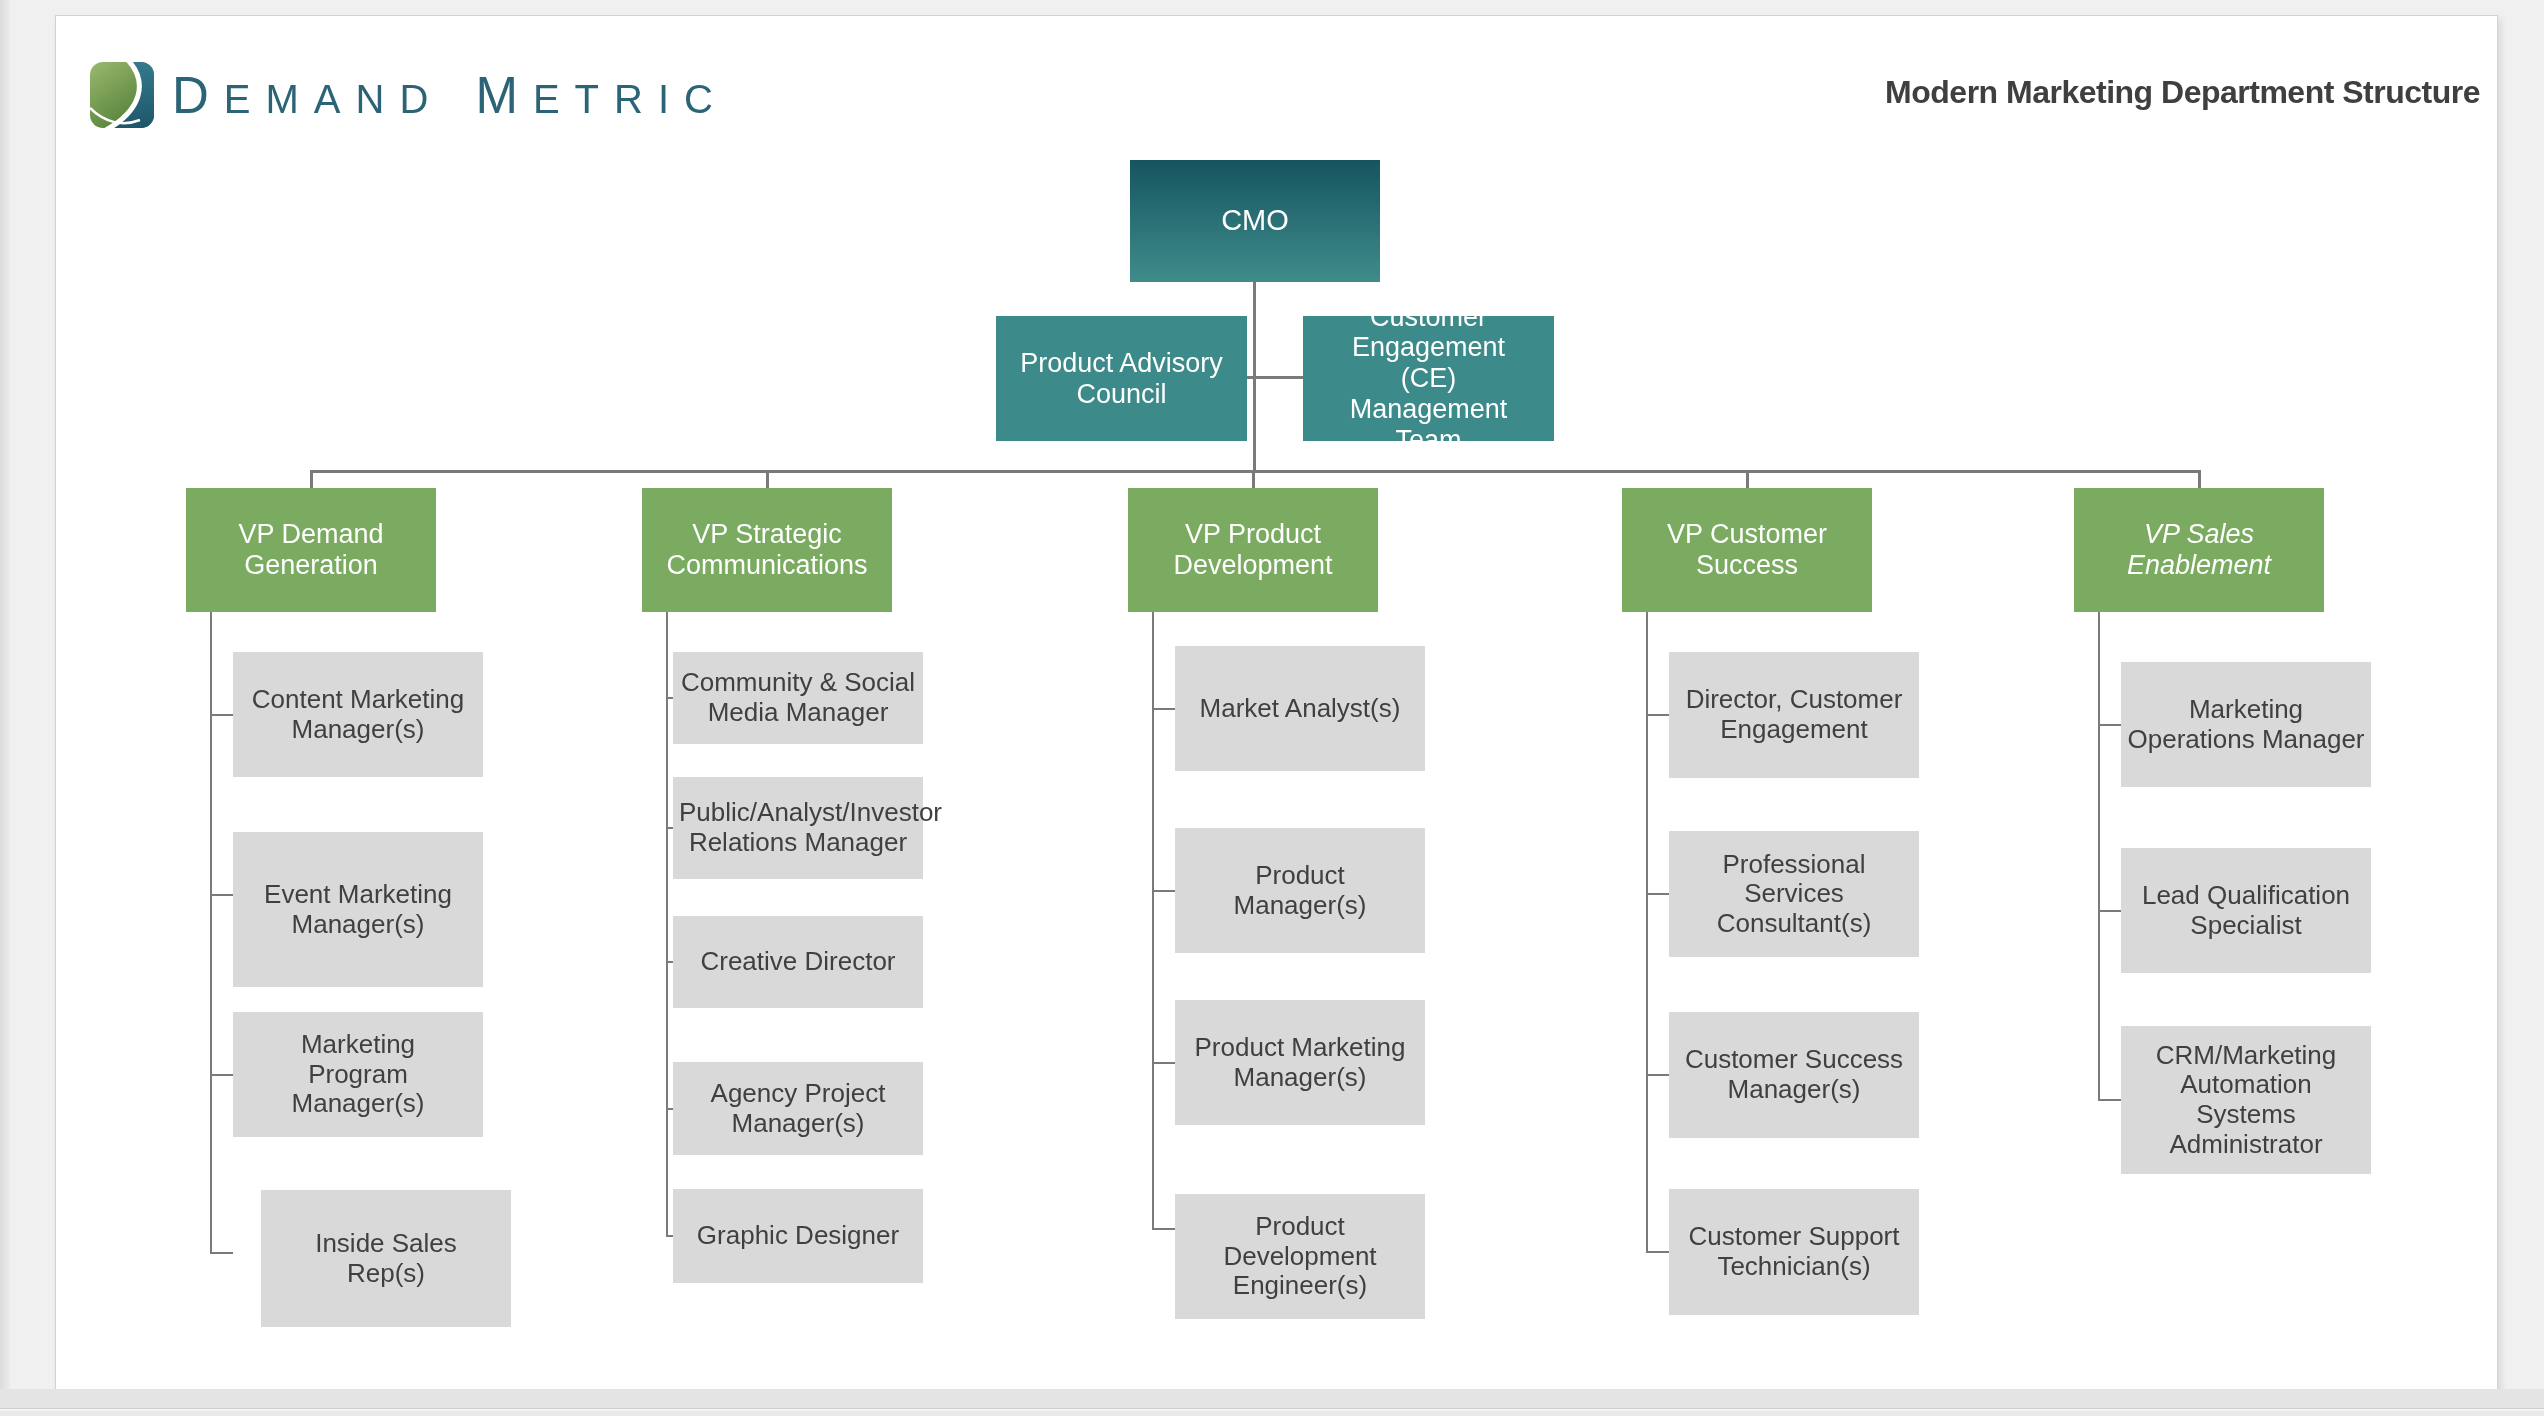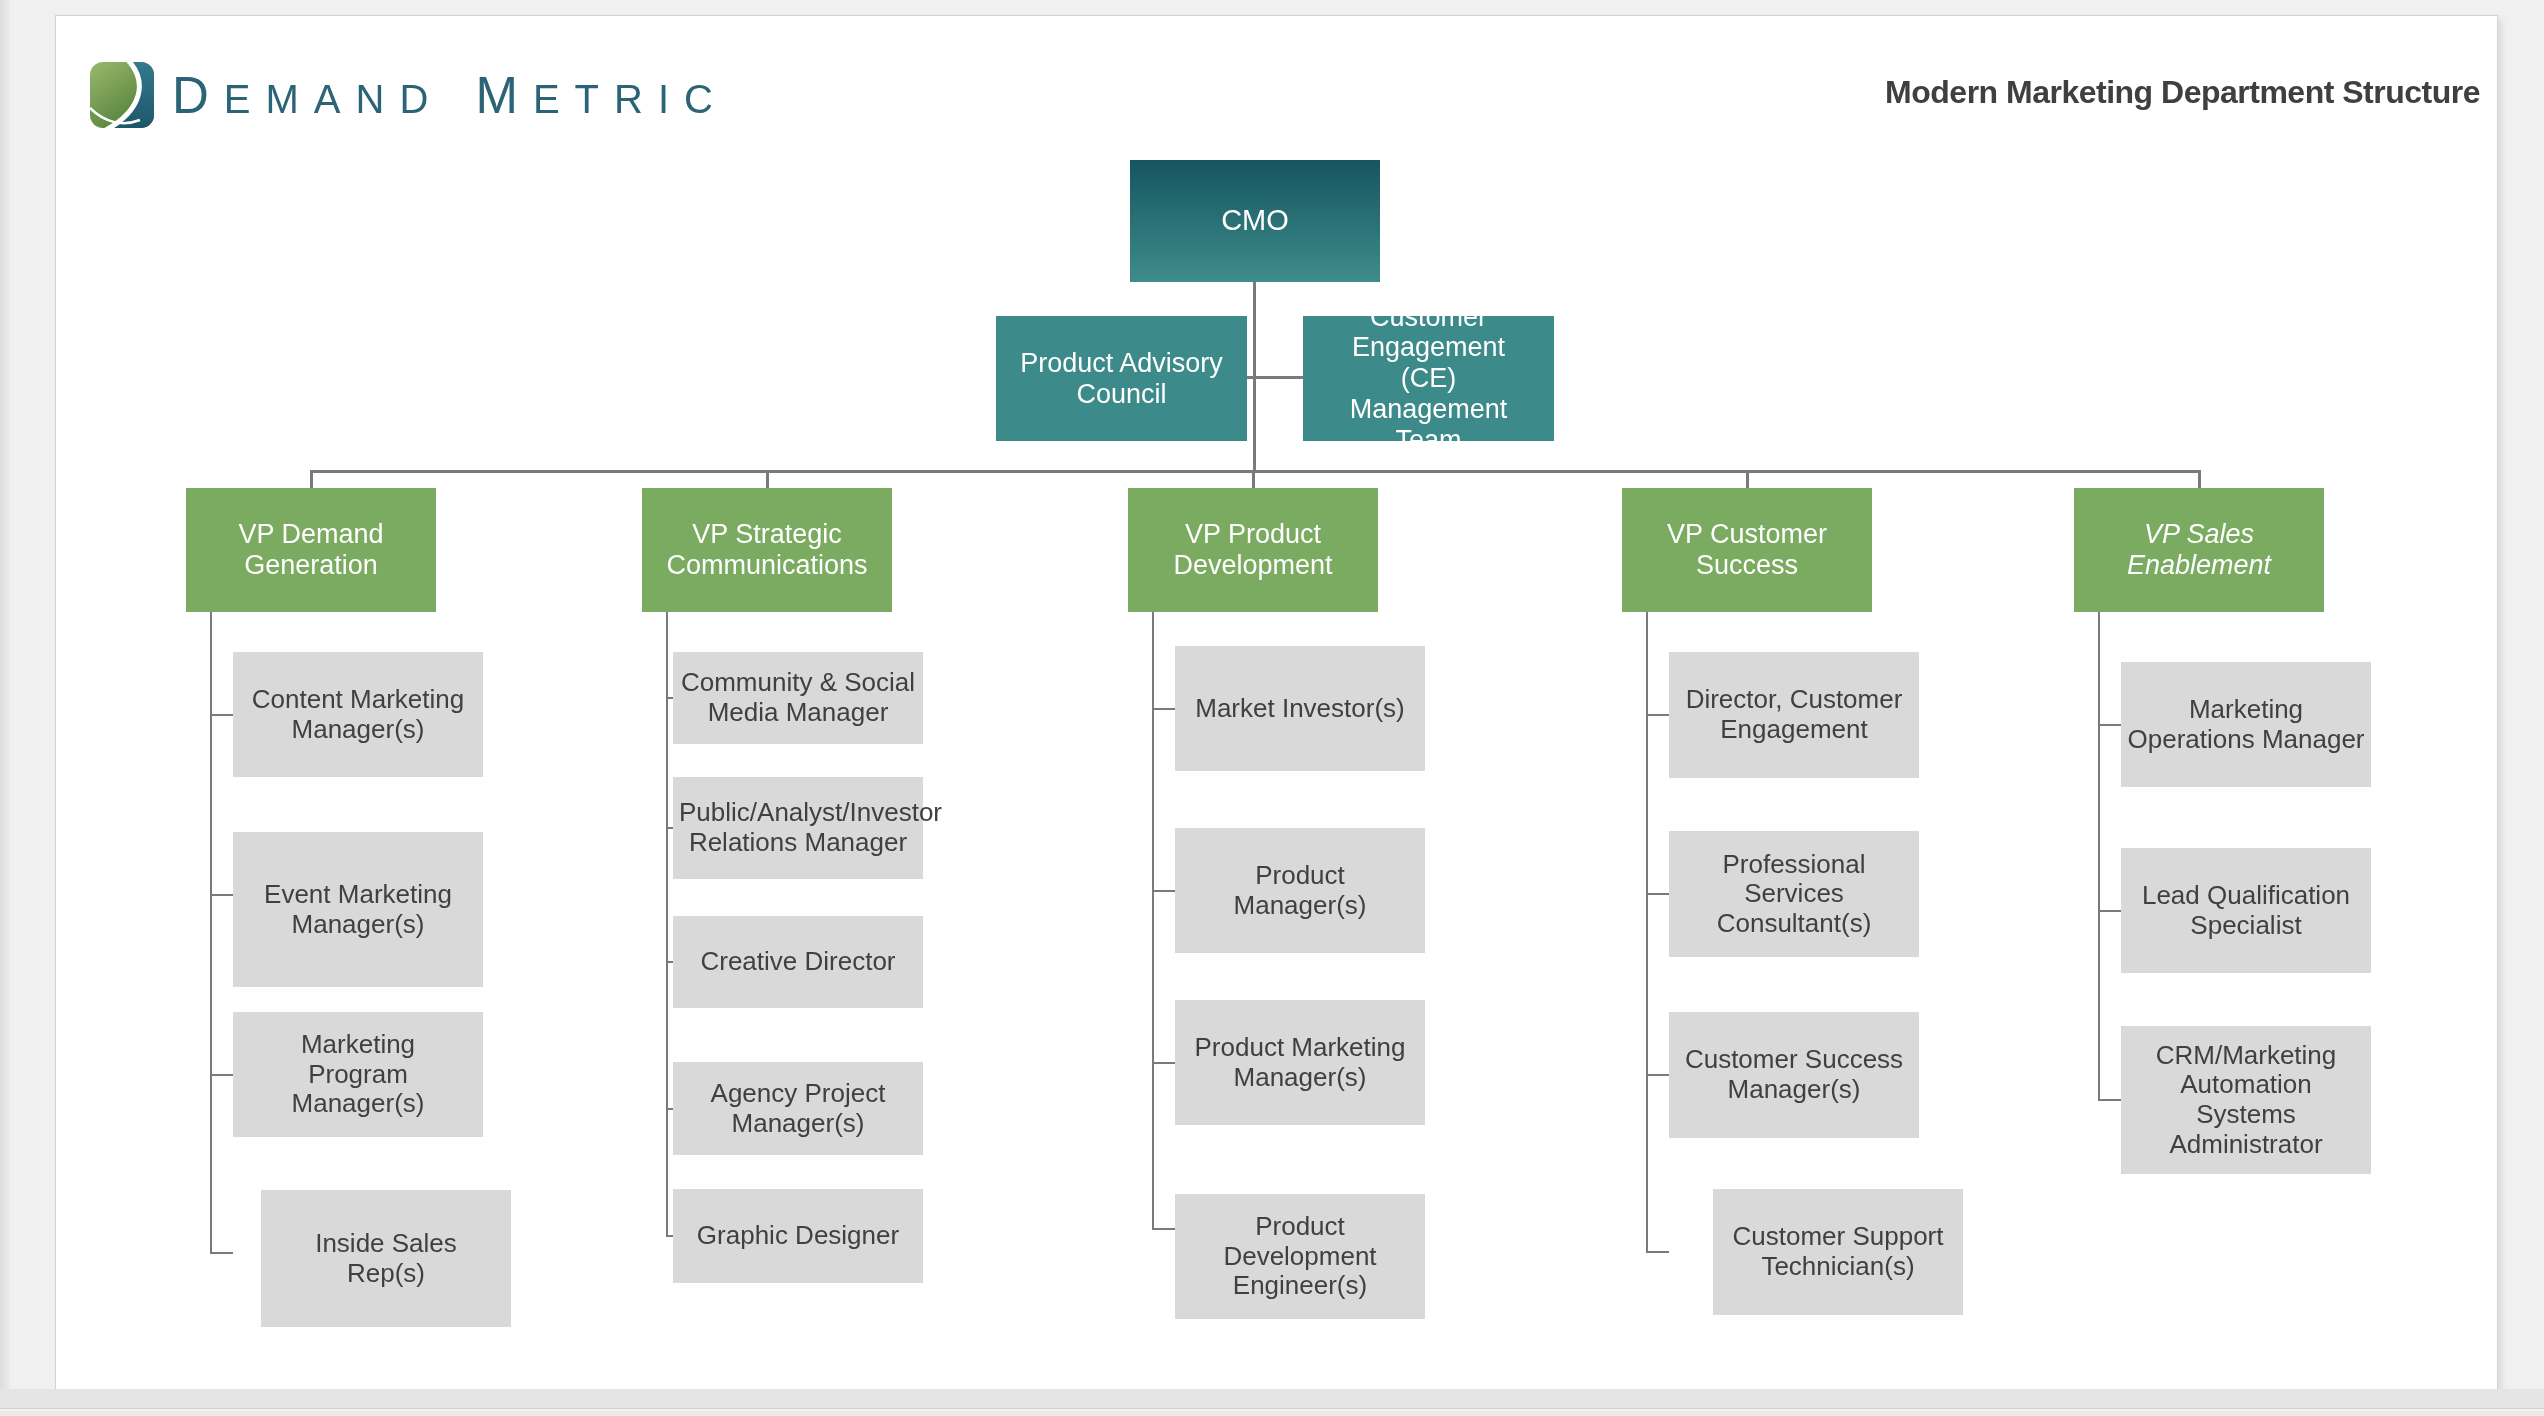--- a/index.html
+++ b/index.html
@@ -144,21 +144,21 @@
       <div class="line" style="left: 666px; top: 1235px; width: 7px; height: 2px;"></div>
       <div class="obox role" style="left: 673px; top: 1189px; width: 250px; height: 94px;">
         <span class="txt">Graphic Designer</span>
       </div>
       <div class="obox vp" style="left: 1128px; top: 488px; width: 250px; height: 124px;">
         <span class="txt">VP Product Development</span>
       </div>
       <div class="line" style="left: 1152px; top: 612px; width: 2px; height: 616.5px;"></div>
       <div class="line" style="left: 1152px; top: 707.5px; width: 23px; height: 2px;"></div>
       <div class="obox role" style="left: 1175px; top: 646px; width: 250px; height: 125px;">
-        <span class="txt">Market Investor(s)</span>
+        <span class="txt">Market Analyst(s)</span>
       </div>
       <div class="line" style="left: 1152px; top: 889.5px; width: 23px; height: 2px;"></div>
       <div class="obox role" style="left: 1175px; top: 828px; width: 250px; height: 125px;">
         <span class="txt" style="max-width: 160px;">Product Manager(s)</span>
       </div>
       <div class="line" style="left: 1152px; top: 1061.5px; width: 23px; height: 2px;"></div>
       <div class="obox role" style="left: 1175px; top: 1000px; width: 250px; height: 125px;">
         <span class="txt">Product Marketing Manager(s)</span>
       </div>
       <div class="line" style="left: 1152px; top: 1227.5px; width: 23px; height: 2px;"></div>
@@ -175,21 +175,21 @@
       </div>
       <div class="line" style="left: 1646px; top: 893px; width: 23px; height: 2px;"></div>
       <div class="obox role" style="left: 1669px; top: 831px; width: 250px; height: 126px;">
         <span class="txt">Professional Services Consultant(s)</span>
       </div>
       <div class="line" style="left: 1646px; top: 1074px; width: 23px; height: 2px;"></div>
       <div class="obox role" style="left: 1669px; top: 1012px; width: 250px; height: 126px;">
         <span class="txt">Customer Success Manager(s)</span>
       </div>
       <div class="line" style="left: 1646px; top: 1251px; width: 23px; height: 2px;"></div>
-      <div class="obox role" style="left: 1669px; top: 1189px; width: 250px; height: 126px; margin-left: 44px;">
+      <div class="obox role" style="left: 1669px; top: 1189px; width: 250px; height: 126px;">
         <span class="txt">Customer Support Technician(s)</span>
       </div>
       <div class="obox vp" style="left: 2074px; top: 488px; width: 250px; height: 124px; font-style: italic;">
         <span class="txt">VP Sales Enablement</span>
       </div>
       <div class="line" style="left: 2098px; top: 612px; width: 2px; height: 488px;"></div>
       <div class="line" style="left: 2098px; top: 723.5px; width: 23px; height: 2px;"></div>
       <div class="obox role" style="left: 2121px; top: 662px; width: 250px; height: 125px;">
         <span class="txt">Marketing Operations Manager</span>
       </div>

